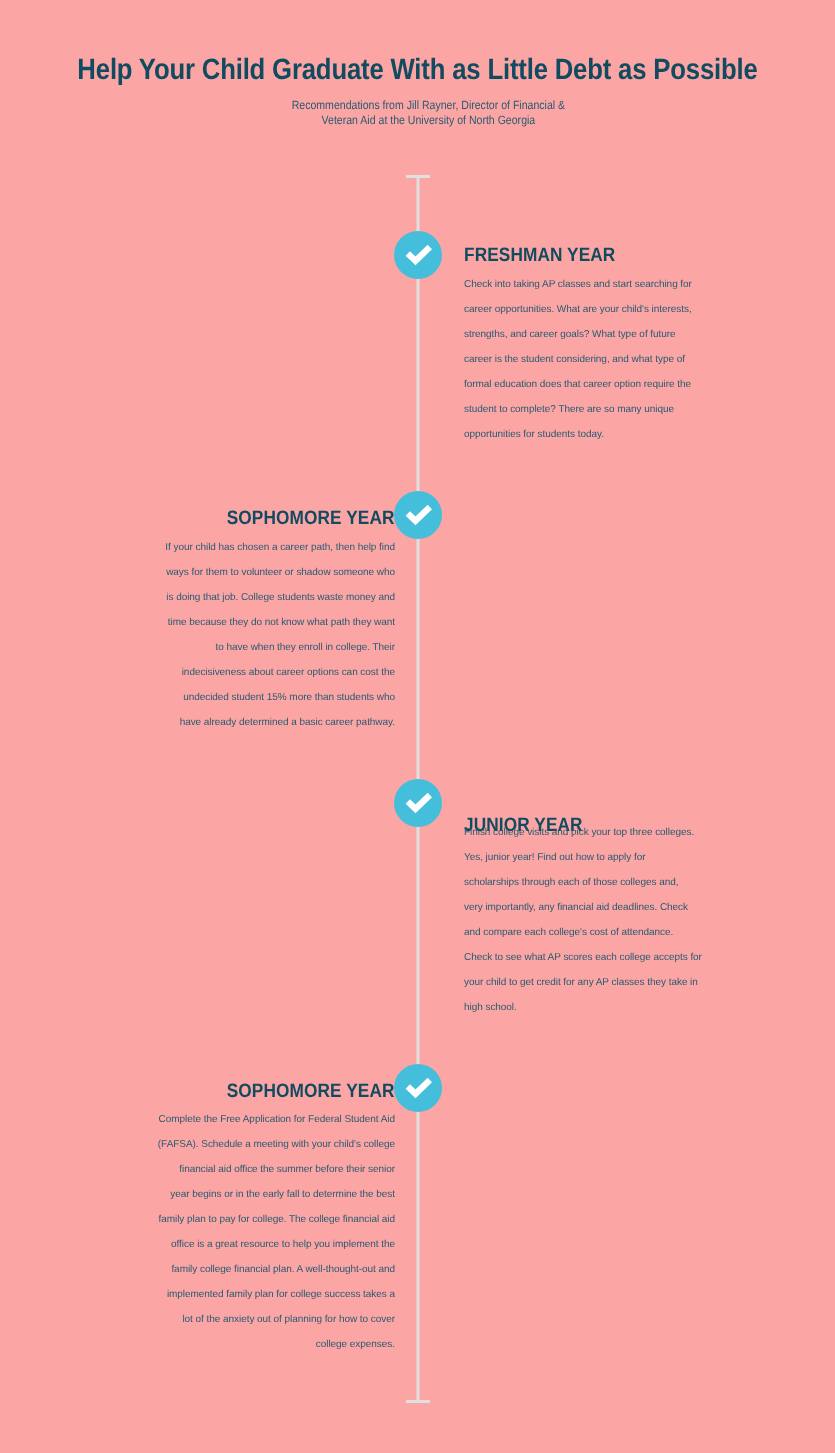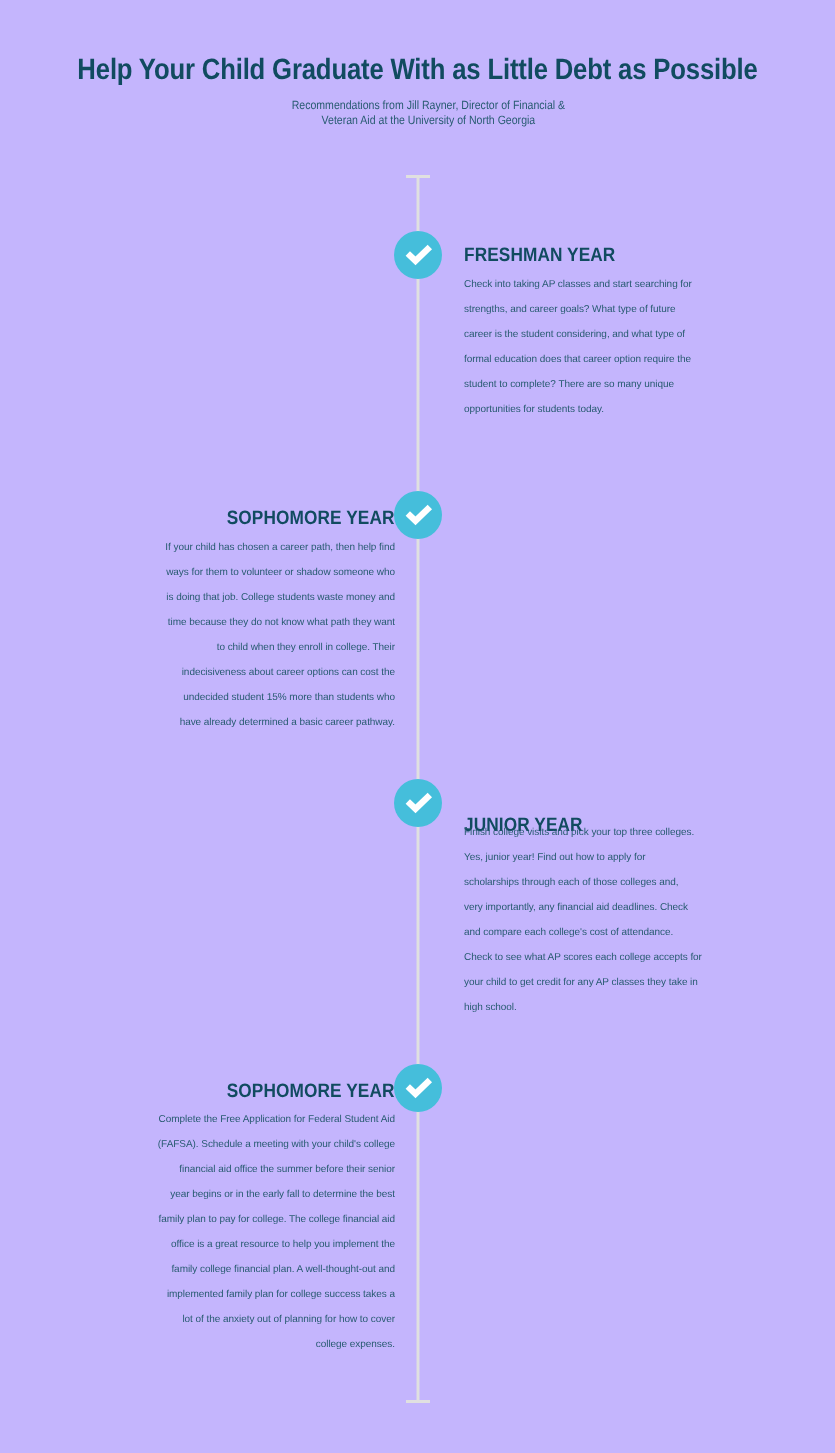--- a/index.html
+++ b/index.html
@@ -1,19 +1,19 @@
 <!DOCTYPE html>
 <html><head>
 <meta charset="utf-8">
 <style>
   html,body{margin:0;padding:0;}
   body{width:835px;height:1453px;background:#ffffff;
        font-family:"Liberation Sans",sans-serif;overflow:hidden;
        -webkit-font-smoothing:antialiased;text-rendering:geometricPrecision;}
-  .page{position:relative;width:835px;height:1453px;overflow:hidden;background:#c4b5fd;
+  .page{position:relative;width:835px;height:1453px;overflow:hidden;background:#fca5a5;
         transform:translateZ(0);will-change:transform;}
 
   
   .title{position:absolute;left:0;top:35px;width:835px;text-align:center;
          font-size:29.4px;font-weight:bold;color:#114b60;line-height:30px;
          letter-spacing:-0.2px;white-space:nowrap;
          transform:scaleX(0.8745);transform-origin:50% 0;}
   .subtitle{position:absolute;left:11px;top:97.5px;width:835px;text-align:center;
             font-size:12px;color:#285b71;line-height:15.6px;letter-spacing:0.0px;}
   .subtitle div{display:block;}
@@ -48,37 +48,38 @@
   <div class="axis"></div>
   <div class="cap" style="top:174.8px"></div>
   <div class="cap" style="top:1399.5px"></div>
 
   <div class="dot" style="top:231px"><svg width="48" height="48" viewBox="0 0 48 48">
         <path d="M13.8 22.5 L21.5 29.8 L35.85 16.0" fill="none" stroke="#ffffff" stroke-width="6.3" stroke-linecap="butt" stroke-linejoin="miter"></path>
       </svg></div>
   <div class="blk hd side-right" style="top:245px"><span>FRESHMAN YEAR</span></div>
   <div class="blk bd side-right" style="top:272px">
       <div>Check into taking AP classes and start searching for</div>
+      <div>career opportunities. What are your child's interests,</div>
       <div>strengths, and career goals? What type of future</div>
       <div>career is the student considering, and what type of</div>
       <div>formal education does that career option require the</div>
       <div>student to complete? There are so many unique</div>
       <div>opportunities for students today.</div>
     </div>
 
   <div class="dot" style="top:491px"><svg width="48" height="48" viewBox="0 0 48 48">
         <path d="M13.8 22.5 L21.5 29.8 L35.85 16.0" fill="none" stroke="#ffffff" stroke-width="6.3" stroke-linecap="butt" stroke-linejoin="miter"></path>
       </svg></div>
   <div class="blk hd side-left" style="top:508px"><span>SOPHOMORE YEAR</span></div>
   <div class="blk bd side-left" style="top:535px">
       <div>If your child has chosen a career path, then help find</div>
       <div>ways for them to volunteer or shadow someone who</div>
       <div>is doing that job. College students waste money and</div>
       <div>time because they do not know what path they want</div>
-      <div>to child when they enroll in college. Their</div>
+      <div>to have when they enroll in college. Their</div>
       <div>indecisiveness about career options can cost the</div>
       <div>undecided student 15% more than students who</div>
       <div>have already determined a basic career pathway.</div>
     </div>
 
   <div class="dot" style="top:779px"><svg width="48" height="48" viewBox="0 0 48 48">
         <path d="M13.8 22.5 L21.5 29.8 L35.85 16.0" fill="none" stroke="#ffffff" stroke-width="6.3" stroke-linecap="butt" stroke-linejoin="miter"></path>
       </svg></div>
   <div class="blk hd side-right" style="top:815px"><span>JUNIOR YEAR</span></div>
   <div class="blk bd side-right" style="top:820px">

